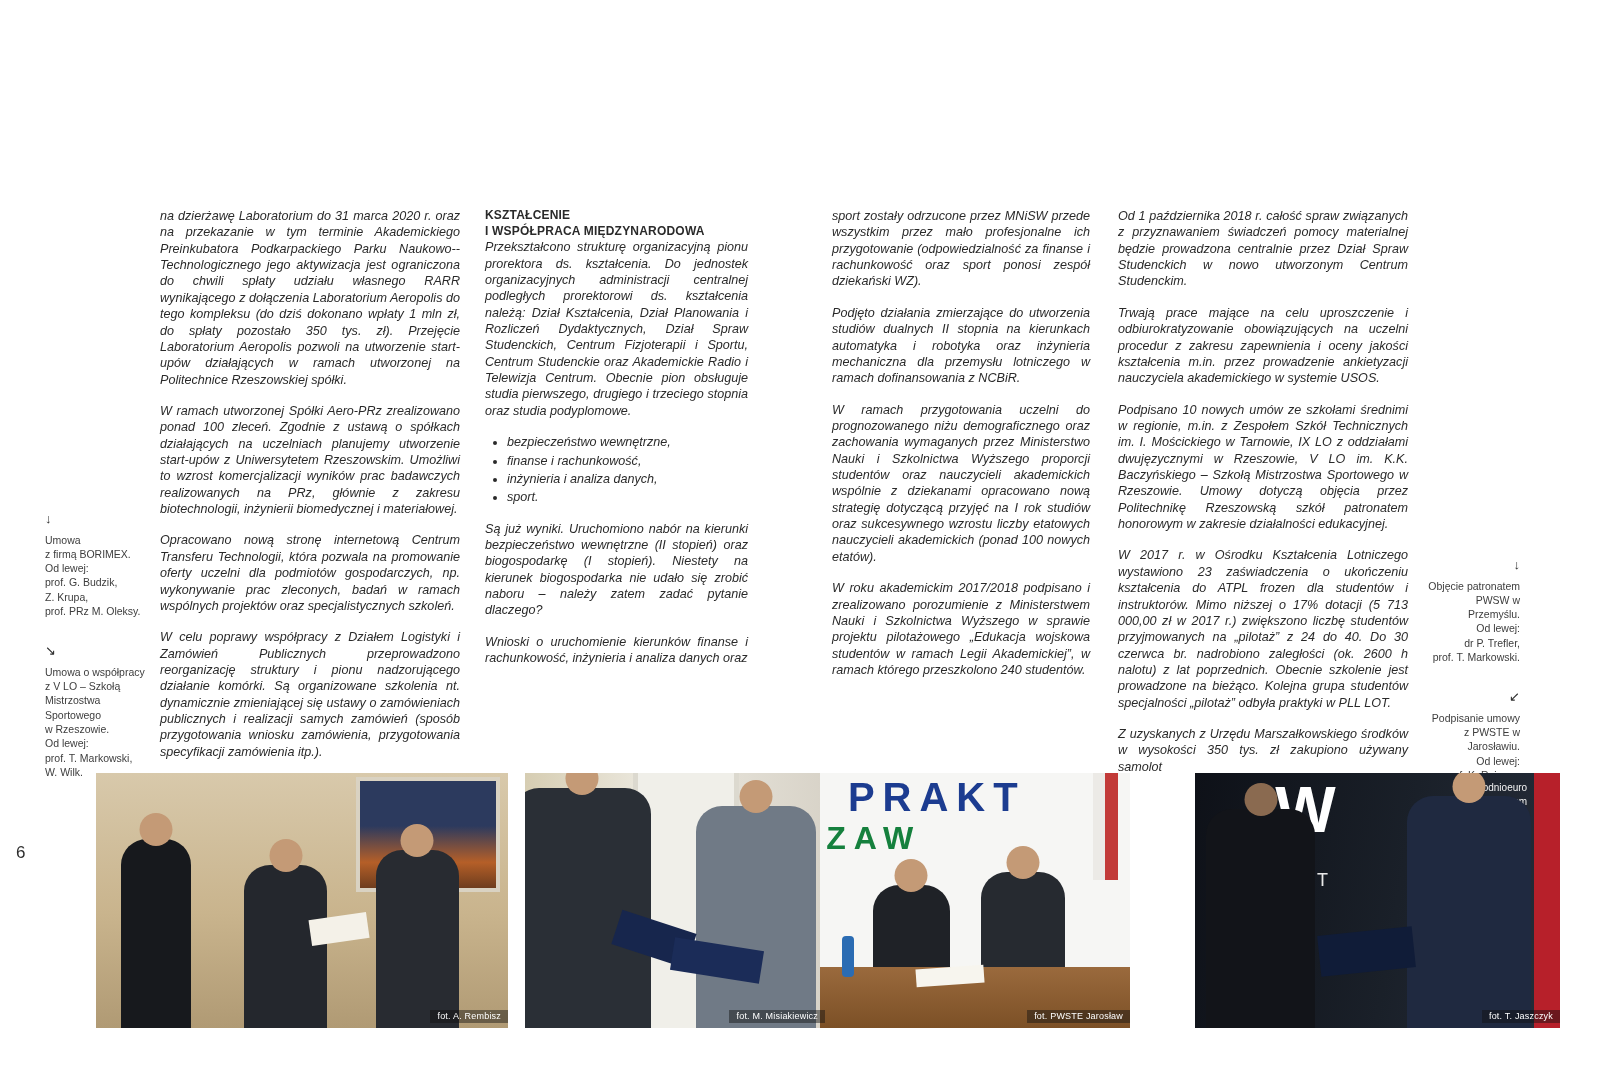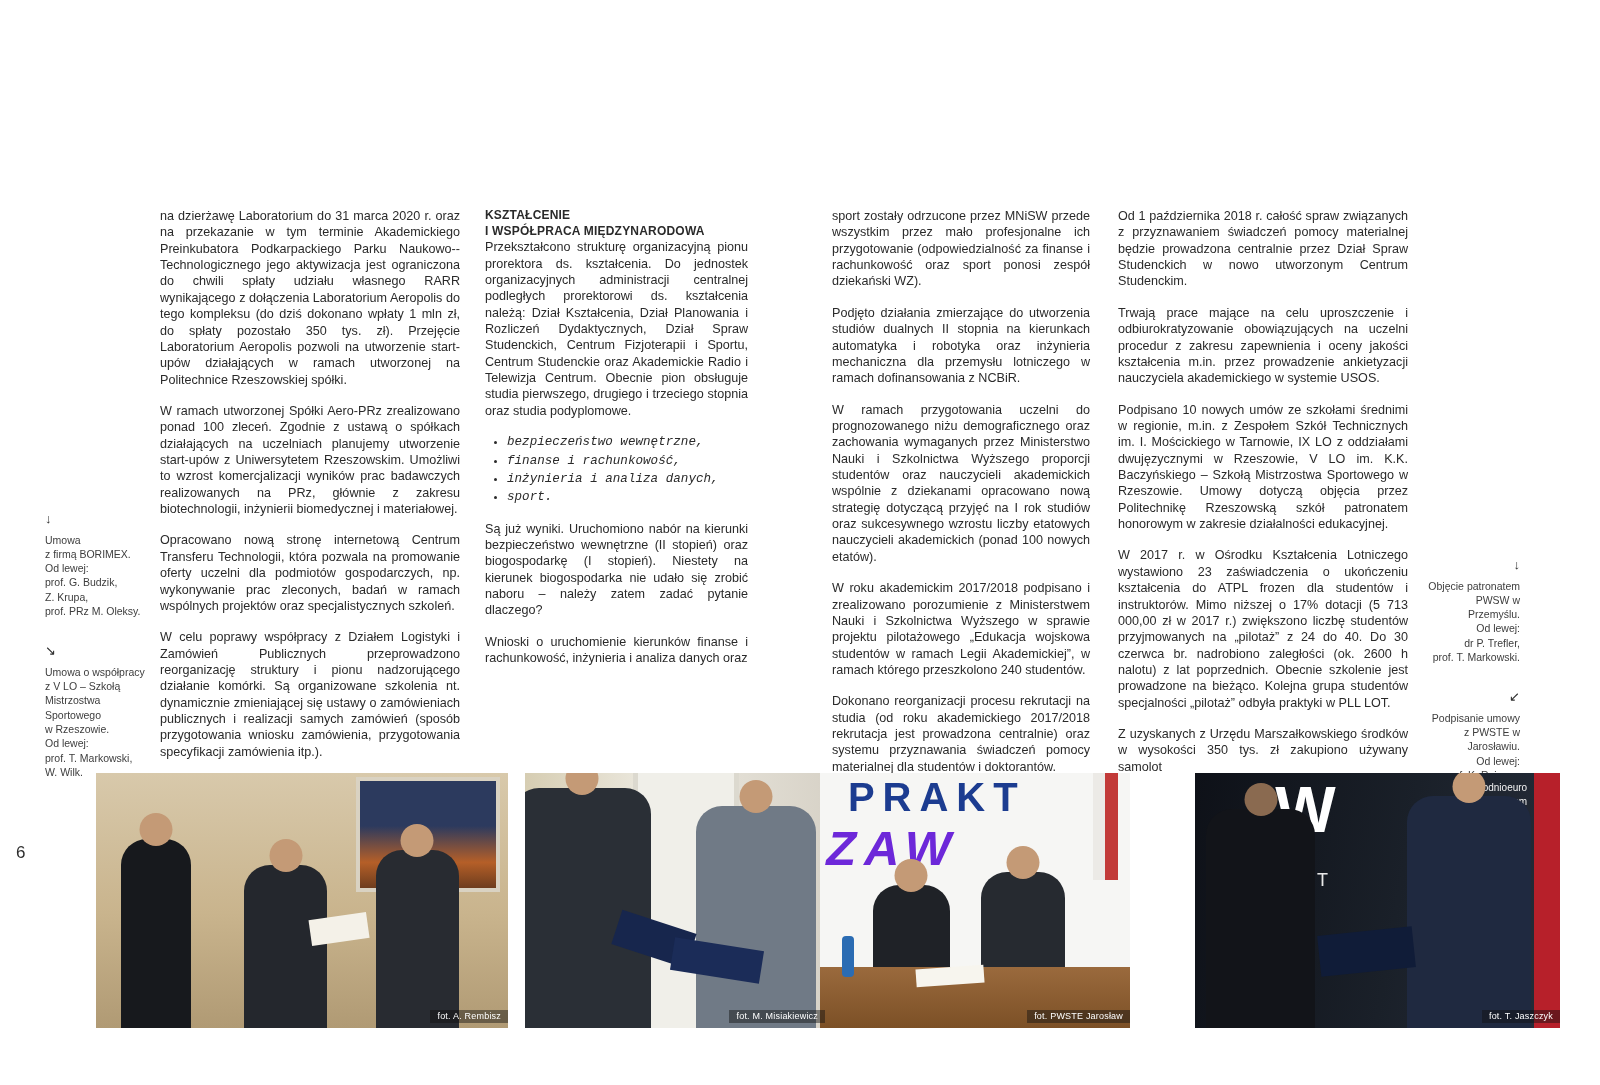--- a/index.html
+++ b/index.html
@@ -3,30 +3,30 @@
 <meta charset="utf-8">
 <style>
   html,body{margin:0;padding:0;background:#e9e9e9;}
   .spread{
     position:relative;width:1600px;height:1085px;margin:0 auto;
     background:#ffffff;overflow:hidden;
     font-family:"Liberation Sans",sans-serif;color:#2a2a2a;
   }
   
   .col{position:absolute;top:208px;font-size:12.6px;line-height:1.3;text-align:justify;}
-  .col p{margin:0 0 15px 0;}
+  .col p{margin:0 0 15px 0;font-style:italic;}
   #col1{left:160px;width:300px;}
   #col2{left:485px;width:263px;}
   #col3{left:832px;width:258px;}
   #col4{left:1118px;width:290px;}
   .section-heading{
     font-size:12px;font-weight:bold;letter-spacing:.2px;
     margin:0 0 0 0;white-space:pre-line;text-align:left;
   }
-  .study-list{margin:0 0 15px 0;padding:0 0 0 22px;font-style:italic;text-align:left;font-family:Liberation Mono, monospace;}
+  .study-list{margin:0 0 15px 0;padding:0 0 0 22px;font-style:italic;text-align:left;}
   .study-list li{margin:0 0 2px 0;}
   
   .cap{position:absolute;font-size:10.5px;line-height:1.36;color:#3d3d3d;}
   .cap-block{margin-bottom:24px;}
   .cap-arrow{font-size:13px;margin-bottom:5px;color:#2f2f2f;}
   .cap-text{white-space:pre-line;}
   #cap-left{left:45px;top:510px;width:102px;text-align:left;}
   #cap-right{right:80px;top:556px;width:96px;text-align:right;}
   
   .pageno{position:absolute;top:843px;font-size:17px;color:#2e2e2e;}
@@ -66,22 +66,22 @@
   .p2-a{left:-4%;width:46%;height:94%;background:#2a2f36;}
   .p2-b{left:57%;width:40%;height:87%;background:#707a86;}
   .p2-f1{position:absolute;left:30%;bottom:28%;width:26%;height:14%;
     background:#17264d;transform:rotate(18deg);}
   .p2-f2{position:absolute;left:49%;bottom:20%;width:30%;height:13%;
     background:#1b2c58;transform:rotate(9deg);}
   
   .p3-bg{background:#f6f6f4;}
   .p3-line1{position:absolute;top:2px;left:9%;color:#1c3c90;font-weight:bold;
     font-size:40px;letter-spacing:8px;}
-  .p3-line2{position:absolute;top:47px;left:2%;color:#6d28d9;font-weight:bold;
-    font-size:49px;letter-spacing:8px;font-style:italic;}
+  .p3-line2{position:absolute;top:47px;left:2%;color:#15803d;font-weight:bold;
+    font-size:32px;letter-spacing:8px;}
   .p3-flag{position:absolute;right:4%;top:0;width:8%;height:42%;
     background:linear-gradient(90deg,#eceae6 50%,#c23a38 50%);}
   .p3-a{left:17%;width:25%;height:56%;background:#1f2227;}
   .p3-b{left:52%;width:27%;height:61%;background:#262a30;}
   .p3-table{position:absolute;bottom:0;left:0;width:100%;height:24%;
     background:linear-gradient(180deg,#9a6a3d,#7c5026);}
   .p3-paper{position:absolute;left:31%;bottom:17%;width:22%;height:7%;
     background:#f7f5ee;transform:rotate(-4deg);z-index:3;}
   .p3-bottle{position:absolute;left:7%;bottom:20%;width:4%;height:16%;
     background:#2b6cb3;border-radius:4px;z-index:3;}
@@ -171,21 +171,20 @@
     </ul>
     <p>Są już wyniki. Uruchomiono nabór na kierunki bezpieczeństwo wewnętrzne (II stopień) oraz biogospodarkę (I stopień). Niestety na kierunek biogospodarka nie udało się zrobić naboru – należy zatem zadać pytanie dlaczego?</p>
     <p>Wnioski o uruchomienie kierunków finanse i rachunkowość, inżynieria i analiza danych oraz</p>
   </section>
 
   <section class="col" id="col3">
     <p>sport zostały odrzucone przez MNiSW przede wszystkim przez mało profesjonalne ich przygotowanie (odpowiedzialność za finanse i rachunkowość oraz sport ponosi zespół dziekański WZ).</p>
     <p>Podjęto działania zmierzające do utworzenia studiów dualnych II stopnia na kierunkach automatyka i robotyka oraz inżynieria mechaniczna dla przemysłu lotniczego w ramach dofinansowania z NCBiR.</p>
     <p>W ramach przygotowania uczelni do prognozowanego niżu demograficznego oraz zachowania wymaganych przez Ministerstwo Nauki i Szkolnictwa Wyższego proporcji studentów oraz nauczycieli akademickich wspólnie z dziekanami opracowano nową strategię dotyczącą przyjęć na I rok studiów oraz sukcesywnego wzrostu liczby etatowych nauczycieli akademickich (ponad 100 nowych etatów).</p>
     <p>W roku akademickim 2017/2018 podpisano i zrealizowano porozumienie z Ministerstwem Nauki i Szkolnictwa Wyższego w sprawie projektu pilotażowego „Edukacja wojskowa studentów w ramach Legii Akademickiej”, w ramach którego przeszkolono 240 studentów.</p>
-    <p>Dokonano reorganizacji procesu rekrutacji na studia (od roku akademickiego 2017/2018 rekrutacja jest prowadzona centralnie) oraz systemu przyznawania świadczeń pomocy materialnej dla studentów i doktorantów.</p>
   </section>
 
   <section class="col" id="col4">
     <p>Od 1 października 2018 r. całość spraw związanych z przyznawaniem świadczeń pomocy materialnej będzie prowadzona centralnie przez Dział Spraw Studenckich w nowo utworzonym Centrum Studenckim.</p>
     <p>Trwają prace mające na celu uproszczenie i odbiurokratyzowanie obowiązujących na uczelni procedur z zakresu zapewnienia i oceny jakości kształcenia m.in. przez prowadzenie ankietyzacji nauczyciela akademickiego w systemie USOS.</p>
     <p>Podpisano 10 nowych umów ze szkołami średnimi w regionie, m.in. z Zespołem Szkół Technicznych im. I. Mościckiego w Tarnowie, IX LO z oddziałami dwujęzycznymi w Rzeszowie, V LO im. K.K. Baczyńskiego – Szkołą Mistrzostwa Sportowego w Rzeszowie. Umowy dotyczą objęcia przez Politechnikę Rzeszowską szkół patronatem honorowym w zakresie działalności edukacyjnej.</p>
     <p>W 2017 r. w Ośrodku Kształcenia Lotniczego wystawiono 23 zaświadczenia o ukończeniu kształcenia do ATPL frozen dla studentów i instruktorów. Mimo niższej o 17% dotacji (5 713 000,00 zł w 2017 r.) zwiększono liczbę studentów przyjmowanych na „pilotaż” z 24 do 40. Do 30 czerwca br. nadrobiono zaległości (ok. 2600 h nalotu) z lat poprzednich. Obecnie szkolenie jest prowadzone na bieżąco. Kolejna grupa studentów specjalności „pilotaż” odbyła praktyki w PLL LOT.</p>
     <p>Z uzyskanych z Urzędu Marszałkowskiego środków w wysokości 350 tys. zł zakupiono używany samolot</p>
   </section>
 

